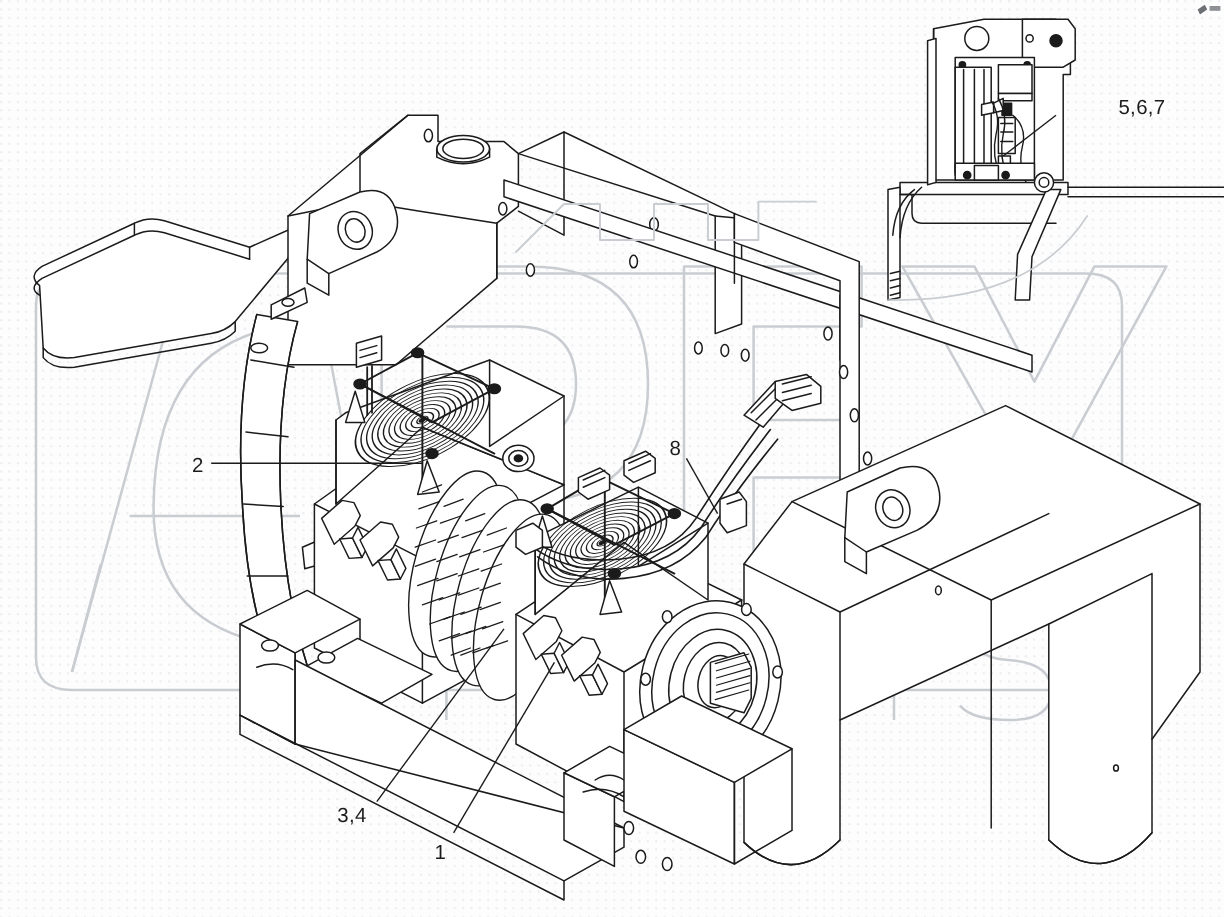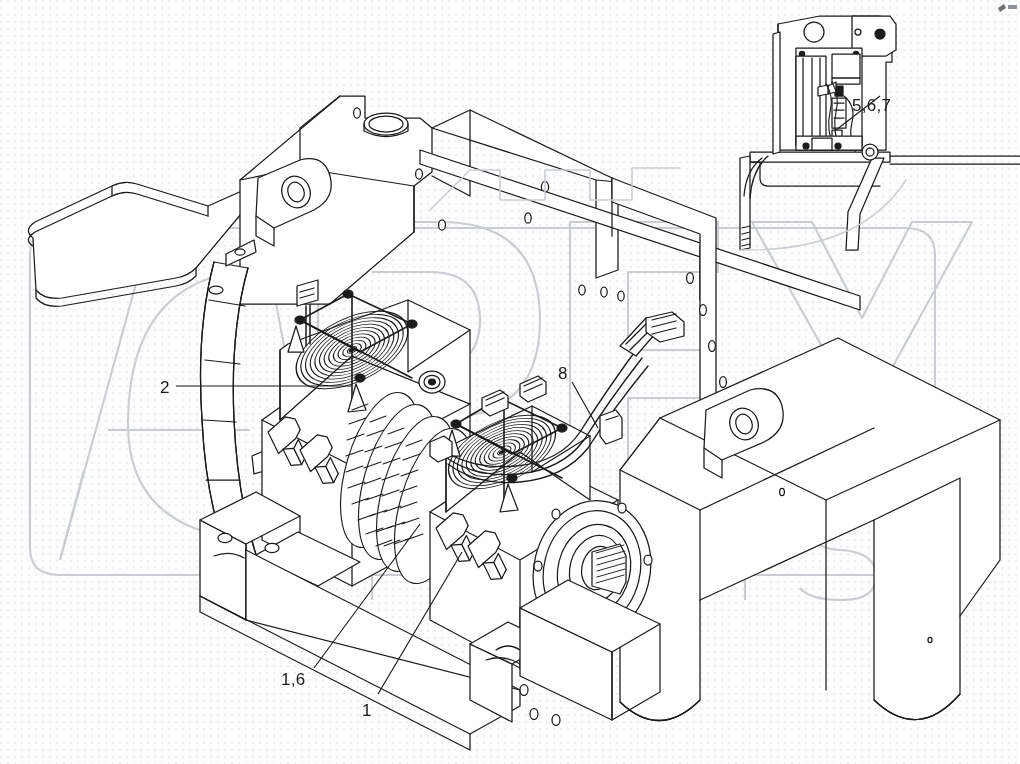--- a/index.html
+++ b/index.html
@@ -369,18 +369,18 @@
 
     <g>
       <path d="M998 8 L1004 4 L1006 8 L1000 12 Z" fill="#6c6f74"></path>
       <rect x="1008" y="5" width="9" height="4" fill="#8d9095"></rect>
     </g>
   </svg>
 
   <div class="labels">
     <div class="callout" style="left:362px;top:702px;">1</div>
     <div class="callout" style="left:160px;top:379px;">2</div>
-    <div class="callout" style="left:281px;top:671px;">1,6</div>
-    <div class="callout" style="left:852px;top:81px;margin-top:16px;">5,6,7</div>
+    <div class="callout" style="left:281px;top:671px;">3,4</div>
+    <div class="callout" style="left:932px;top:81px;">5,6,7</div>
     <div class="callout" style="left:558px;top:365px;">8</div>
   </div>
 
 </div>
 
 </body></html>

